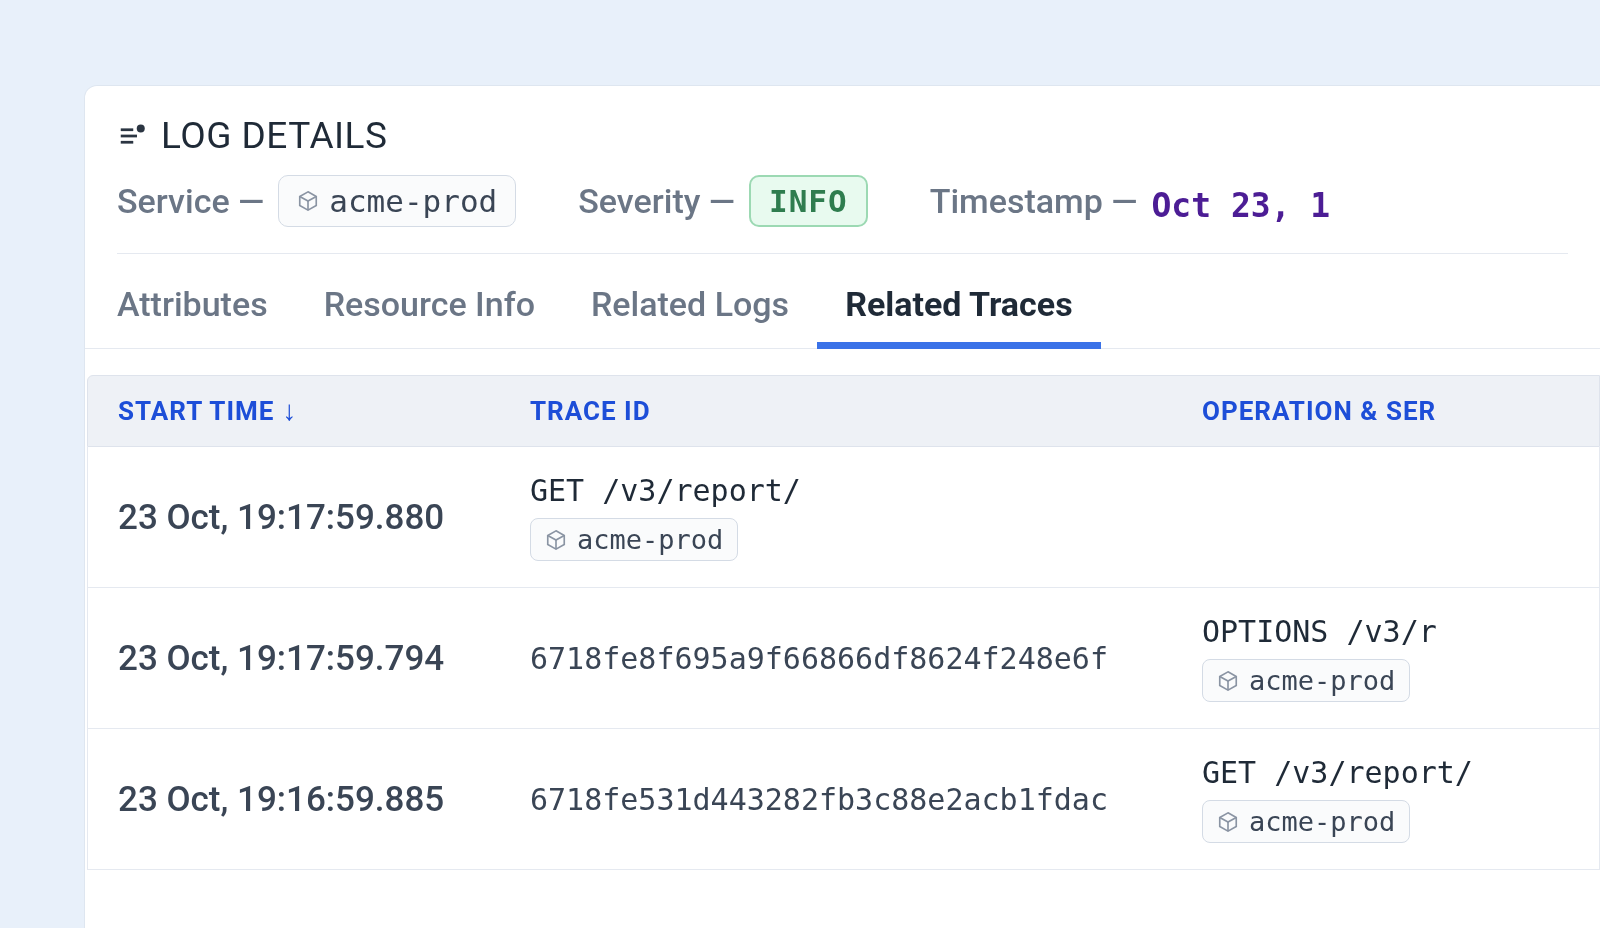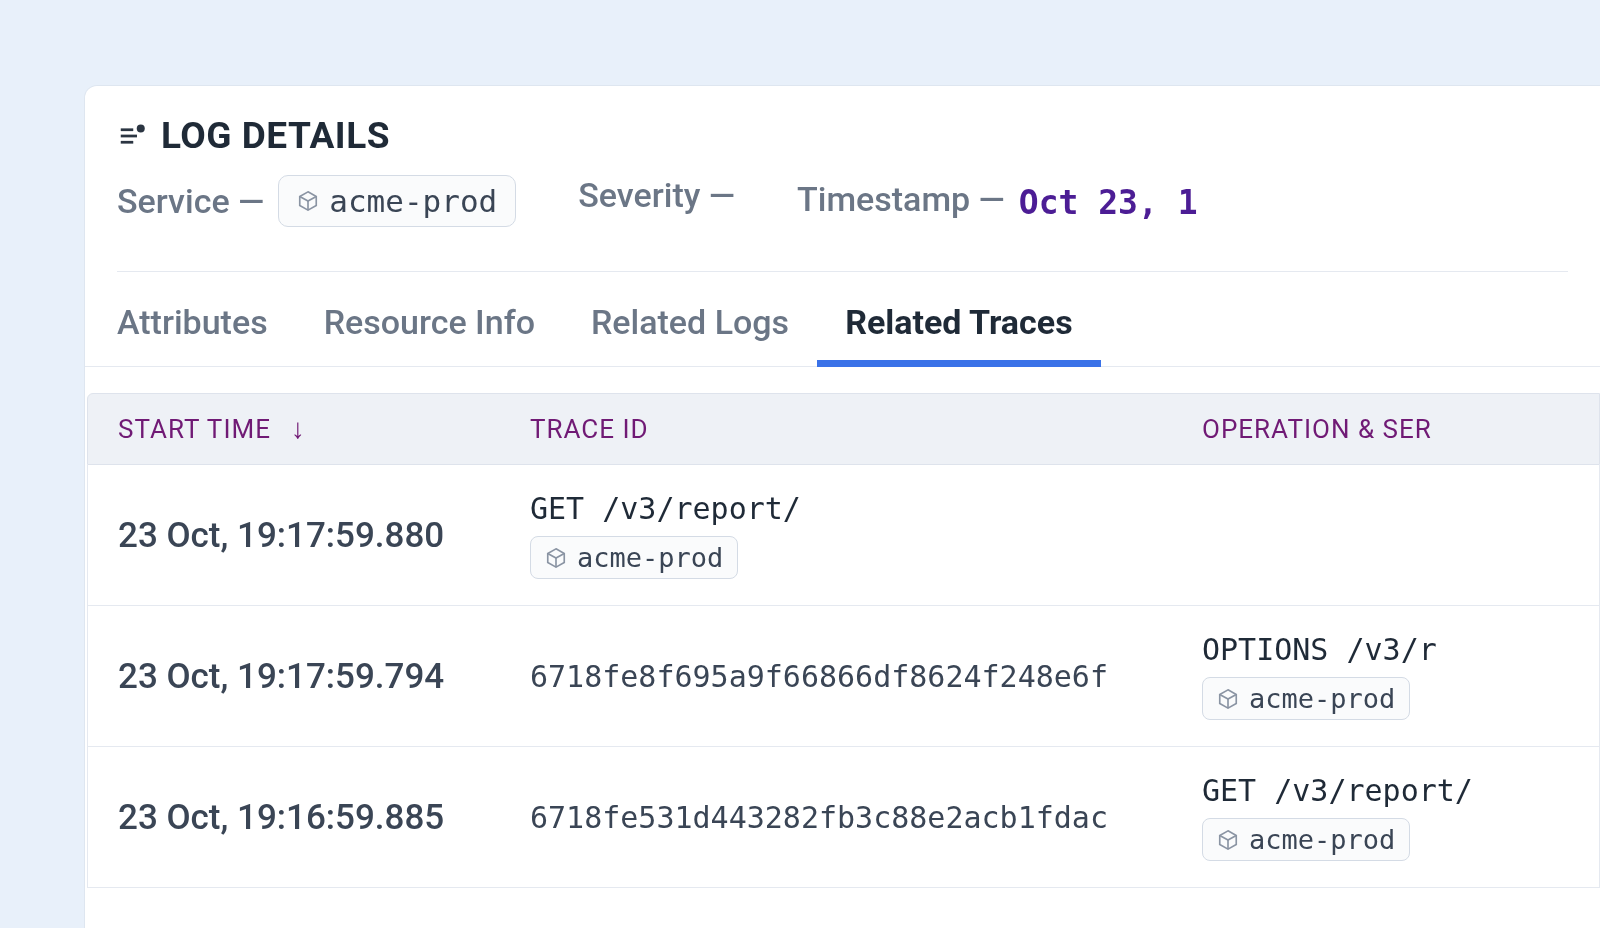--- a/index.html
+++ b/index.html
@@ -32,29 +32,29 @@
     .title-icon {
       width: 30px;
       height: 30px;
       display: inline-flex;
       align-items: center;
       justify-content: center;
     }
     .title-icon svg { width: 30px; height: 30px; }
     .title-text {
       font-size: 37px;
-      font-weight: 700;
+      font-weight: 400;
       letter-spacing: 0.5px;
       color: #1f2a37;
     }
     .meta-row {
       display: flex;
-      align-items: flex-start;
+      align-items: center;
       gap: 62px;
-      padding-bottom: 44px;
+      padding-bottom: 26px;
       border-bottom: 1px solid #e5e9f0;
     }
     .meta-item {
       display: flex;
       align-items: center;
       gap: 14px;
     }
     .meta-label {
       font-size: 34px;
       color: #6b7686;
@@ -138,26 +138,26 @@
       border: 1px solid #dee3ec;
       border-radius: 6px 0 0 0;
       margin-left: 2px;
       padding: 20px 0 20px 30px;
     }
     .col-start { width: 412px; flex-shrink: 0; }
     .col-trace { width: 672px; flex-shrink: 0; }
     .col-op { flex: 1; }
     .th {
       font-size: 26px;
-      font-weight: 400;
+      font-weight: 700;
       letter-spacing: 1px;
-      color: #701a75;
-      display: flex;
-      align-items: center;
-      gap: 20px;
+      color: #1d4ed8;
+      display: flex;
+      align-items: center;
+      gap: 8px;
     }
     .sort-arrow {
       font-size: 28px;
       line-height: 1;
     }
     .table-body {
       margin-left: 2px;
     }
     .row {
       display: flex;
@@ -232,20 +232,23 @@
               <path d="M12 2 L21 7 L21 17 L12 22 L3 17 L3 7 Z"></path>
               <path d="M3 7 L12 12 L21 7"></path>
               <path d="M12 12 L12 22"></path>
             </svg>
           </span>
           <span class="service-tag-text">acme-prod</span>
         </span>
       </div>
       <div class="meta-item">
         <span class="meta-label">Severity —</span>
+        <span class="severity-tag">
+          <span class="severity-text">INFO</span>
+        </span>
       </div>
       <div class="meta-item">
         <span class="meta-label">Timestamp —</span>
         <span class="timestamp-value">Oct 23, 1</span>
       </div>
     </div>
   </div>
 
   <div class="tabs">
     <div class="tab">Attributes</div>

